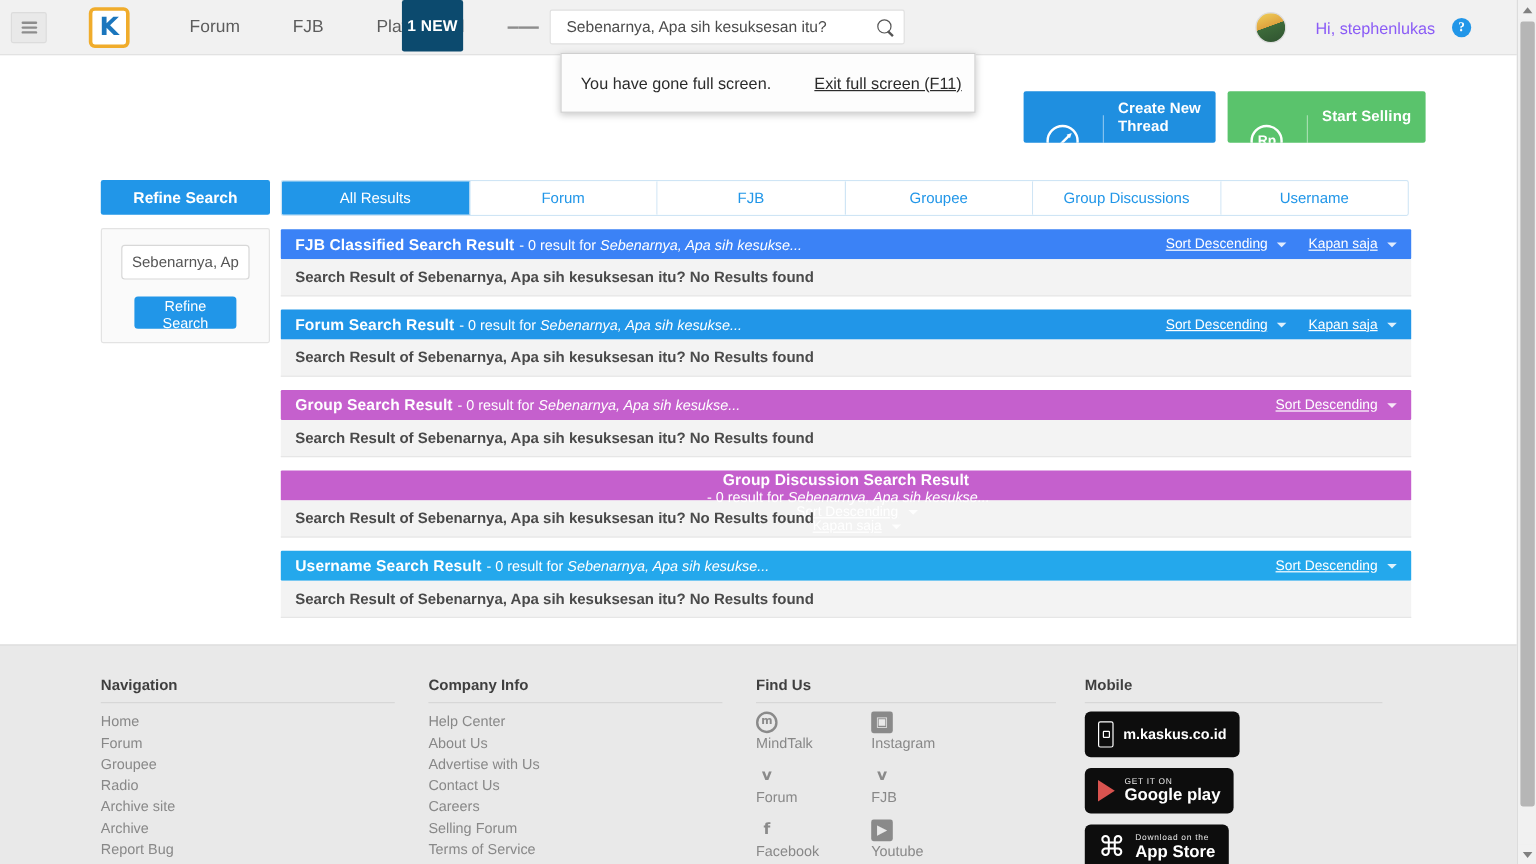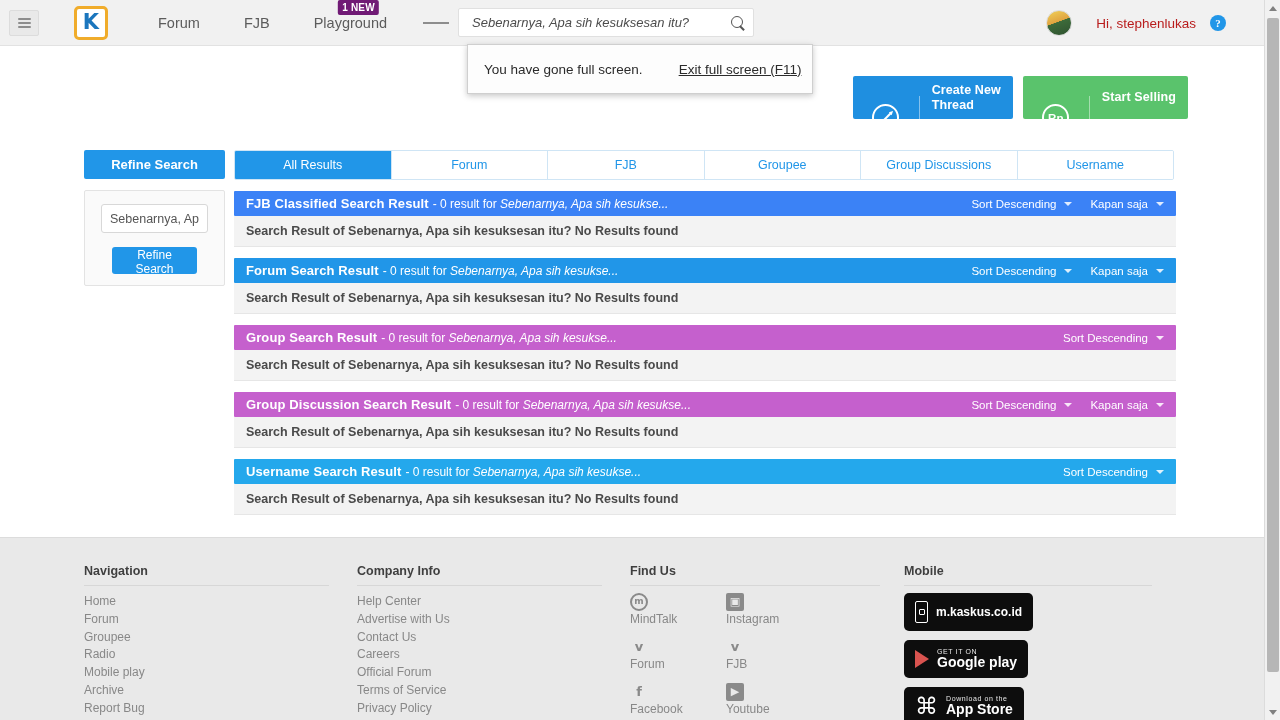--- a/index.html
+++ b/index.html
@@ -38,59 +38,59 @@
     cursor: pointer;
   }
   .navlinks { display: flex; align-items: center; margin-left: 28px; }
   .navlink {
     position: relative;
     color: #5c5c5c; font-size: 14.5px; padding: 0 22px; cursor: pointer;
     white-space: nowrap;
   }
   .badge-new {
     position: absolute; top: -15px; left: 50%; transform: translateX(-30%);
-    background: #701a75; color: #fff; font-size: 10px; font-weight: bold;
-    padding: 2px 4px; border-radius: 2px; letter-spacing: .2px; white-space: nowrap;
+    background: #0c4a6e; color: #fff; font-size: 13px; font-weight: bold;
+    padding: 14px 4px; border-radius: 2px; letter-spacing: .2px; white-space: nowrap;
   }
 
   .search-ham {
     width: 26px; height: 26px; margin-left: 14px;
     display: flex; align-items: center; justify-content: center; cursor: pointer;
   }
   .search-ham i { display:block; height: 2px; width: 17px; background: #8d8d8d; margin: 2.5px 0; }
 
   .searchbox {
     margin-left: 9px; width: 296px; height: 29px;
     background: #ffffff; border: 1px solid #e0e0e0; border-radius: 2px;
     display: flex; align-items: center; padding: 0 8px 0 11px;
   }
   .searchbox input {
     flex: 1; border: none; outline: none; background: transparent;
-    font-family: "Liberation Sans", sans-serif; font-size: 13px; color: #4c4c4c; font-style: italic;
+    font-family: "Liberation Sans", sans-serif; font-size: 13px; color: #4c4c4c;
   }
   .mag { width: 14px; height: 14px; position: relative; cursor: pointer; flex: 0 0 auto; }
   .mag::before {
     content:""; position:absolute; left:0; top:0; width:10px; height:10px;
     border:1.6px solid #555; border-radius:50%;
   }
   .mag::after {
     content:""; position:absolute; left:9px; top:9px; width:6px; height:1.6px;
     background:#555; transform: rotate(45deg); transform-origin: left center;
   }
 
   .userarea {
     position: absolute; right: 38px; top: 0; height: 46px;
     display: flex; align-items: center;
   }
   .avatar {
     width: 26px; height: 26px; border-radius: 50%; overflow: hidden;
     background: linear-gradient(160deg,#f0d25a 0%,#e0a33f 45%,#3d6b3a 46%,#2f5230 100%);
     border: 1px solid #ddd; flex: 0 0 auto;
   }
-  .greeting { margin-left: 24px; color: #b91c1c; font-size: 13.5px; }
+  .greeting { margin-left: 24px; color: #8b5cf6; font-size: 13.5px; }
   .help-icon {
     margin-left: 14px; width: 16px; height: 16px; border-radius: 50%;
     background: #2196e8; color:#fff; font-size: 11px; font-weight: bold;
     display:flex; align-items:center; justify-content:center; cursor:pointer;
     font-family: "Liberation Serif", serif;
   }
 
   
   .fs-notice {
     position: absolute; left: 467px; top: 44px; width: 346px; height: 50px;
@@ -172,21 +172,21 @@
   .results { position: absolute; left: 234px; top: 191px; width: 942px; }
   .rblock { margin-bottom: 11px; }
   .rhead {
     height: 25px; display: flex; align-items: center; padding: 0 12px;
     color: #fff; border-radius: 1px;
   }
   .rhead .rtitle { font-weight: bold; font-size: 13px; letter-spacing: .1px; }
   .rhead .rmeta { font-size: 12px; margin-left: 4px; font-weight: normal; }
   .rhead .rmeta em { font-style: italic; }
   .rhead .spacer { flex: 1; }
-  .sortopt { font-size: 11.5px; display:flex; align-items:center; cursor:pointer; margin-left: 18px; }
+  .sortopt { font-size: 11.5px; display:flex; align-items:center; cursor:pointer; margin-left: 18px; text-decoration: underline; }
   .caret {
     display:inline-block; margin-left: 8px;
     border-left: 4px solid transparent; border-right: 4px solid transparent;
     border-top: 4px solid rgba(255,255,255,.85);
   }
   .rbody {
     background: #f3f3f3; border-bottom: 1px solid #e6e6e6;
     padding: 8px 12px; font-size: 12.5px; color: #4a4a4a; font-weight: bold;
   }
 
@@ -379,21 +379,21 @@
           <span class="rmeta"><span> - 0 result for </span><em>Sebenarnya, Apa sih kesukse...</em></span>
           <div class="spacer"></div>
           <div class="sortopt">
             <span>Sort Descending</span>
             <span class="caret"></span>
           </div>
         </div>
         <div class="rbody">Search Result of Sebenarnya, Apa sih kesuksesan itu? No Results found</div>
       </div>
       <div class="rblock">
-        <div class="rhead" style="background: rgb(197, 96, 205);">
+        <div class="rhead" style="background: rgb(197, 96, 205); flex-direction: column;">
           <span class="rtitle">Group Discussion Search Result</span>
           <span class="rmeta"><span> - 0 result for </span><em>Sebenarnya, Apa sih kesukse...</em></span>
           <div class="spacer"></div>
           <div class="sortopt">
             <span>Sort Descending</span>
             <span class="caret"></span>
           </div>
           <div class="sortopt">
             <span>Kapan saja</span>
             <span class="caret"></span>
@@ -416,33 +416,34 @@
     </div>
 
   <div class="footer">
     <div class="fcol col-nav">
       <h4>Navigation</h4>
       <div id="nav-links">
           <a>Home</a>
           <a>Forum</a>
           <a>Groupee</a>
           <a>Radio</a>
-          <a>Mobile play</a>
+          <a>Archive site</a>
           <a>Archive</a>
           <a>Report Bug</a>
         </div>
     </div>
     <div class="fcol col-company">
       <h4>Company Info</h4>
       <div id="company-links">
           <a>Help Center</a>
+          <a>About Us</a>
           <a>Advertise with Us</a>
           <a>Contact Us</a>
           <a>Careers</a>
-          <a>Official Forum</a>
+          <a>Selling Forum</a>
           <a>Terms of Service</a>
           <a>Privacy Policy</a>
         </div>
     </div>
     <div class="fcol col-find">
       <h4>Find Us</h4>
       <div class="social-grid" id="social-links">
           <a class="social"><span class="sic circ-ic">m</span><span>MindTalk</span></a>
           <a class="social wide"><span class="sic boxed">▣</span><span>Instagram</span></a>
           <a class="social"><span class="sic ">ᴠ</span><span>Forum</span></a>

